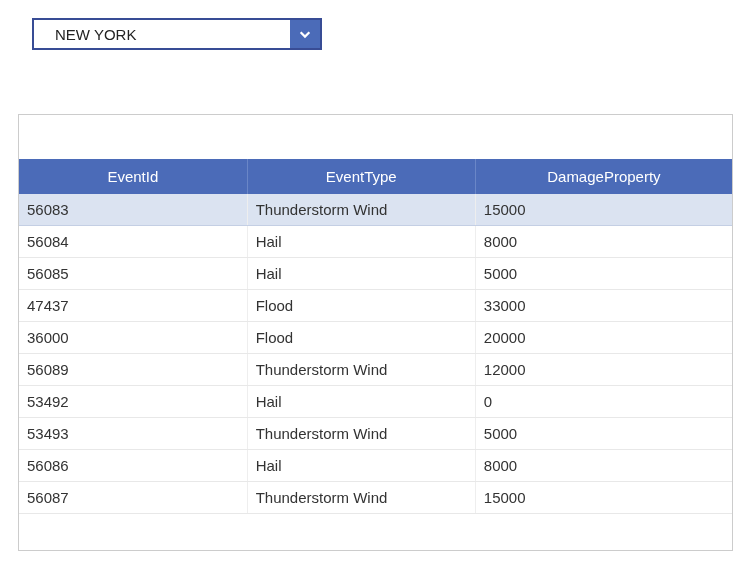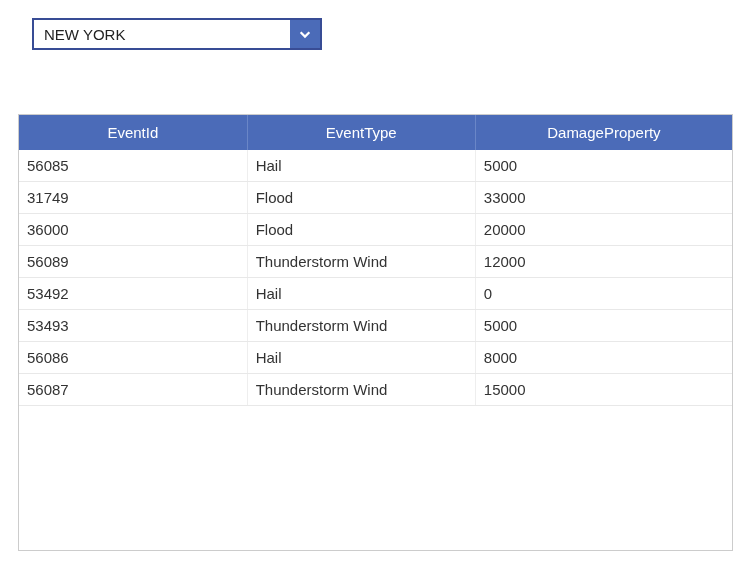--- a/index.html
+++ b/index.html
@@ -26,21 +26,21 @@
       width: 290px;
       height: 32px;
       margin-left: 14px;
       background: #fff;
       cursor: pointer;
     }
     .dropdown-value {
       flex: 1;
       display: flex;
       align-items: center;
-      padding: 0 10px;
+      padding: 0 21px;
       font-size: 15px;
       color: #222;
     }
     .dropdown-arrow {
       width: 30px;
       background: #4b6bb8;
       display: flex;
       align-items: center;
       justify-content: center;
     }
@@ -54,20 +54,21 @@
     .table-wrap {
       margin-top: 64px;
       border: 1px solid #ccc;
       overflow: hidden;
       height: 437px;
     }
     table {
       width: 100%;
       border-collapse: collapse;
       table-layout: fixed;
+      margin-top: 44px;
     }
     thead th {
       background: #4b6bb8;
       color: #fff;
       font-weight: 400;
       font-size: 15px;
       padding: 9px 8px;
       text-align: center;
       border-right: 1px solid #6a86c7;
     }
@@ -120,27 +121,37 @@
         <col class="col-damage">
       </colgroup>
       <thead>
         <tr>
           <th>EventId</th>
           <th>EventType</th>
           <th>DamageProperty</th>
         </tr>
       </thead>
       <tbody id="table-body">
+      <tr class="selected">
+            <td>56083</td>
+            <td>Thunderstorm Wind</td>
+            <td>15000</td>
+          </tr>
+          <tr>
+            <td>56084</td>
+            <td>Hail</td>
+            <td>8000</td>
+          </tr>
           <tr>
             <td>56085</td>
             <td>Hail</td>
             <td>5000</td>
           </tr>
           <tr>
-            <td>31749</td>
+            <td>47437</td>
             <td>Flood</td>
             <td>33000</td>
           </tr>
           <tr>
             <td>36000</td>
             <td>Flood</td>
             <td>20000</td>
           </tr>
           <tr>
             <td>56089</td>

